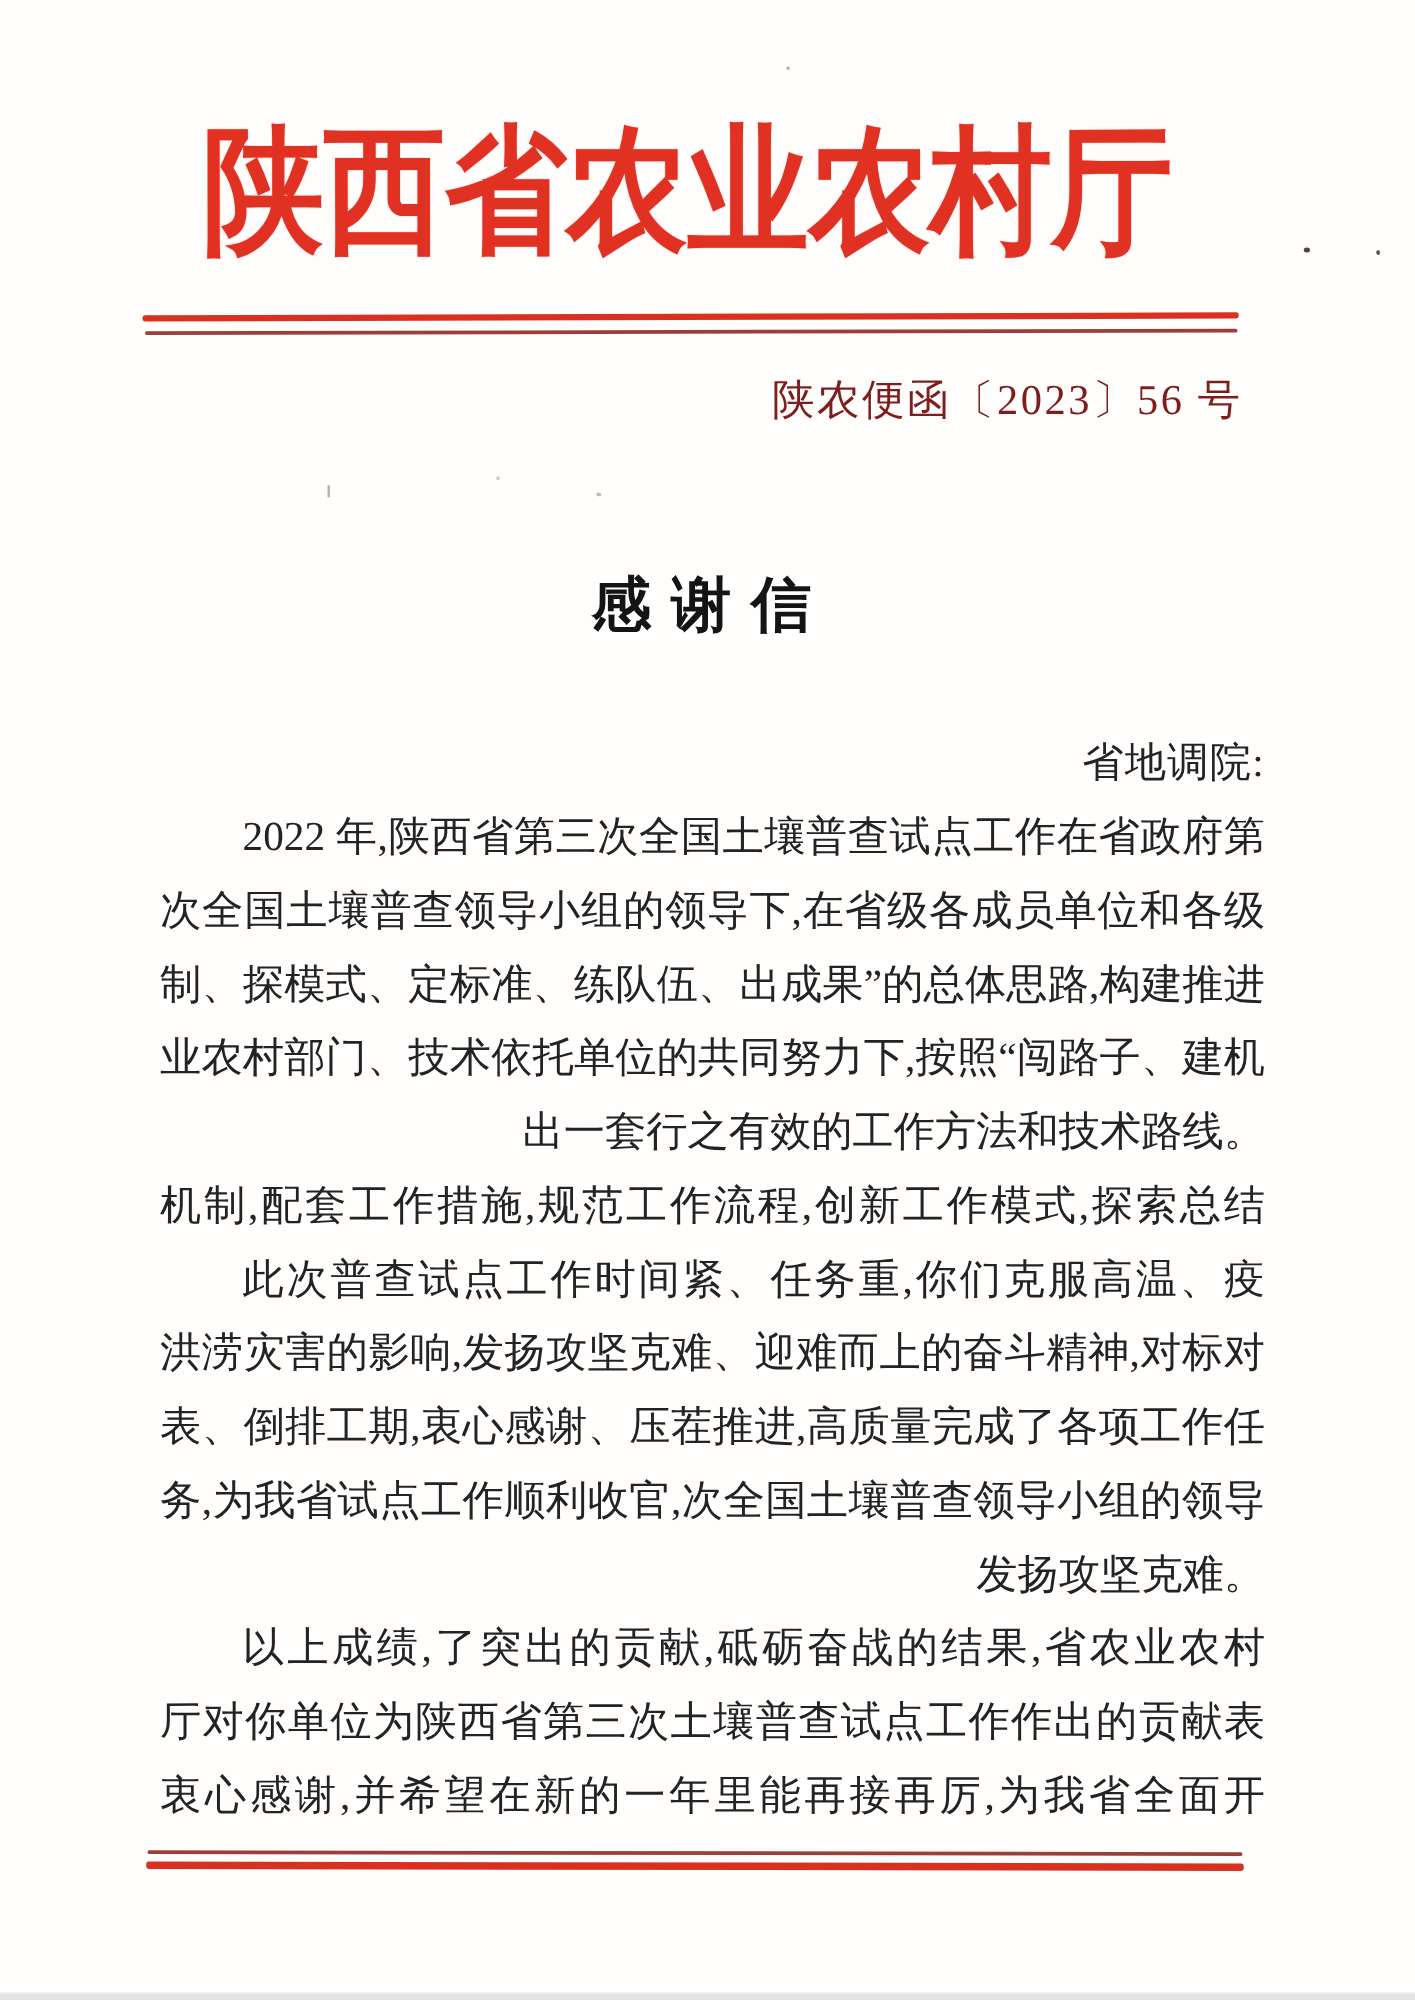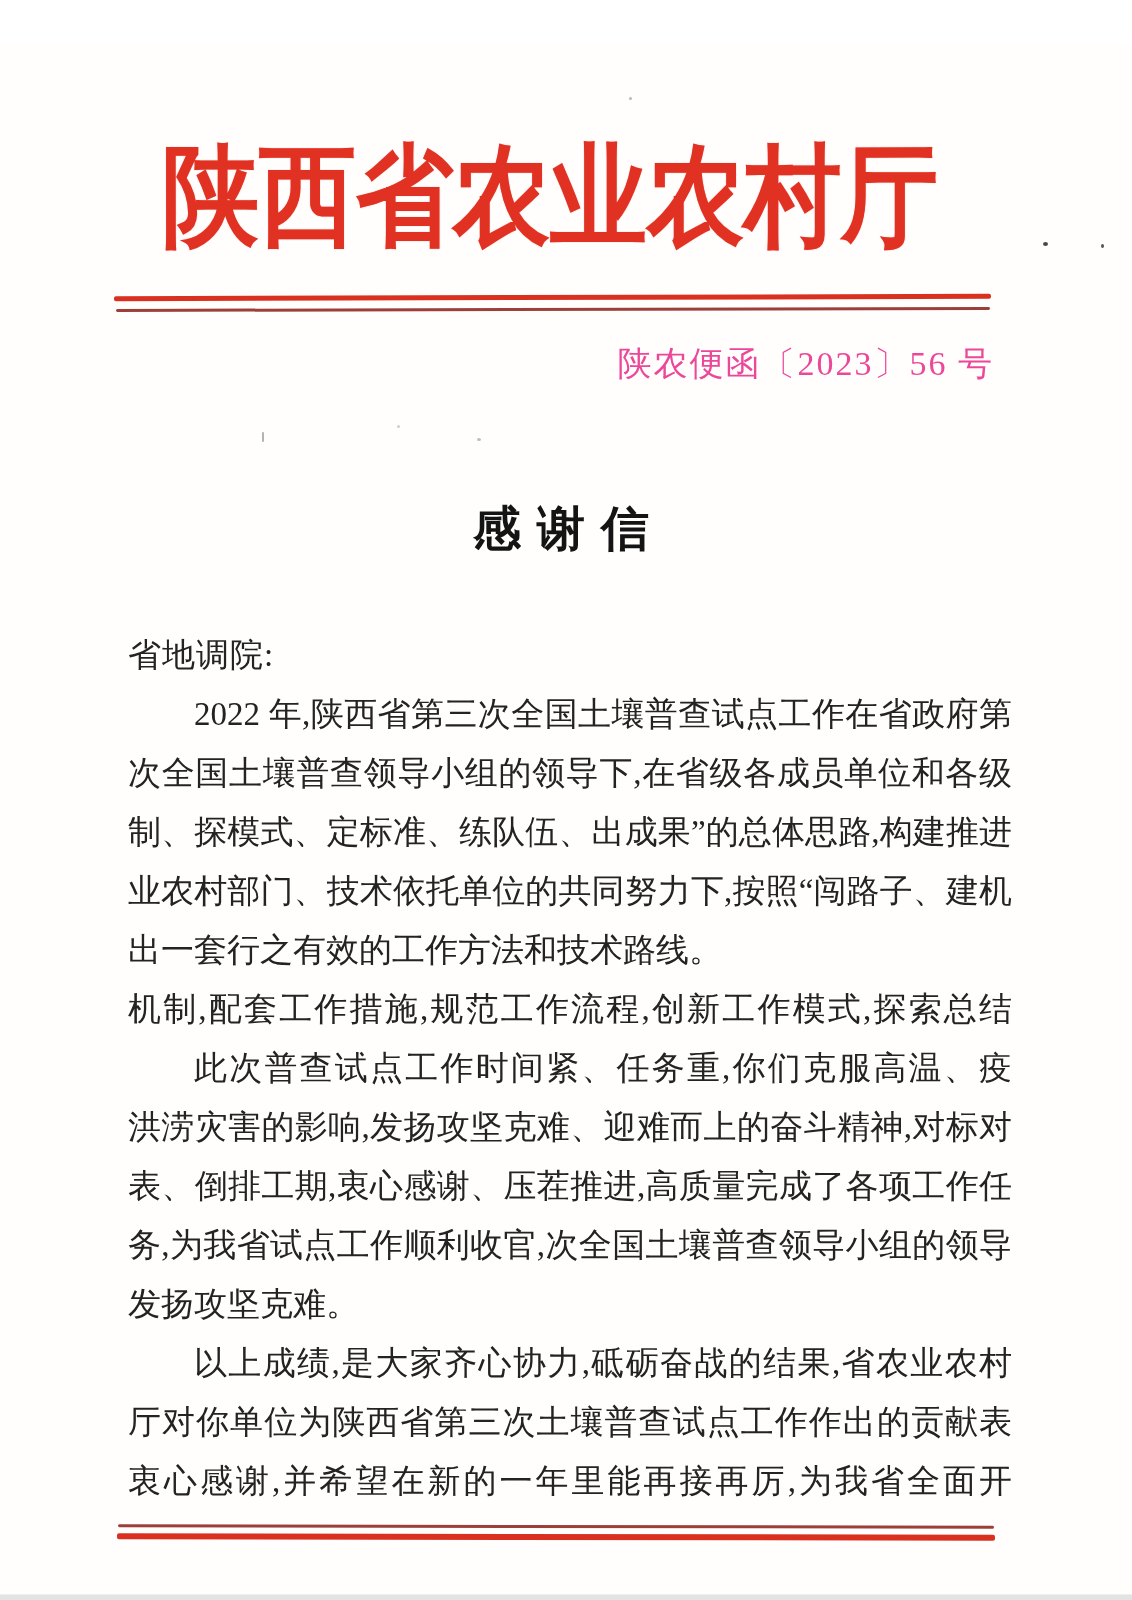--- a/index.html
+++ b/index.html
@@ -6,21 +6,20 @@
   body {
     width: 1132px; height: 1600px;
     background: #ffffff;
     font-family: "Liberation Serif", "DejaVu Serif", serif;
     position: relative;
     overflow: hidden;
   }
   .page {
     position: absolute; inset: 0;
     background: #fffefd;
-    margin-top: 44px;
   }
 
   
   .agency {
     position: absolute; top: 98px; left: 0; width: 100%;
     margin: 0;
     text-align: center;
     font-size: 97px; line-height: 1; font-weight: bold;
     color: #e03122;
     white-space: nowrap;
@@ -28,21 +27,21 @@
     transform: translateX(-16px) scaleY(1.14);
     transform-origin: 50% 0;
     text-shadow: 0 0 1px rgba(224, 49, 34, 0.55);
   }
   .rule { position: absolute; border-radius: 2px; }
   .rule-top-a  { top: 251px; left: 114px; width: 877px; height: 5px; background: #d93020; transform: rotate(-0.15deg); }
   .rule-top-b  { top: 264px; left: 116px; width: 874px; height: 3px; background: #9c3f38; transform: rotate(-0.12deg); }
 
   .doc-number {
     position: absolute; top: 297px; right: 138px;
-    font-size: 34px; color: #ec4899;
+    font-size: 34px; color: #7f1d1d;
     letter-spacing: 2px;
     white-space: nowrap;
     text-align: center;
   }
 
   
   .title {
     position: absolute; top: 455px; left: 0; width: 100%;
     margin: 0;
     text-align: center;
@@ -51,21 +50,21 @@
     letter-spacing: 2px;
     transform: translateX(-4px);
   }
 
   
   .body-text {
     position: absolute; top: 582px; left: 128px; width: 884px;
     font-size: 33px; line-height: 59px;
     color: #232323;
   }
-  .line { height: 59px; white-space: nowrap; }
+  .line { height: 59px; white-space: nowrap; text-align: right; }
   .fill {
     white-space: normal;
     text-align: justify;
     text-align-last: justify;
     text-justify: inter-character;
     overflow: hidden;
   }
   .indent { text-indent: 66px; }
   .salutation { letter-spacing: 1px; }
 
@@ -111,21 +110,21 @@
     <div class="line fill">业农村部门、技术依托单位的共同努力下,按照“闯路子、建机</div>
     <div class="line">出一套行之有效的工作方法和技术路线。</div>
     <div class="line fill">机制,配套工作措施,规范工作流程,创新工作模式,探索总结</div>
 
     <div class="line fill indent">此次普查试点工作时间紧、任务重,你们克服高温、疫情、</div>
     <div class="line fill">洪涝灾害的影响,发扬攻坚克难、迎难而上的奋斗精神,对标对</div>
     <div class="line fill">表、倒排工期,衷心感谢、压茬推进,高质量完成了各项工作任</div>
     <div class="line fill">务,为我省试点工作顺利收官,次全国土壤普查领导小组的领导下</div>
     <div class="line">发扬攻坚克难。</div>
 
-    <div class="line fill indent">以上成绩,是大家齐心协力,砥砺奋战的结果,省农业农村</div>
+    <div class="line fill indent">以上成绩,了突出的贡献,砥砺奋战的结果,省农业农村</div>
     <div class="line fill">厅对你单位为陕西省第三次土壤普查试点工作作出的贡献表示</div>
     <div class="line fill">衷心感谢,并希望在新的一年里能再接再厉,为我省全面开展“三</div>
   </div>
 
   <div class="rule rule-bottom-a"></div>
   <div class="rule rule-bottom-b"></div>
 
   <div class="speck s1"></div>
   <div class="speck s2"></div>
   <div class="speck s3"></div>

